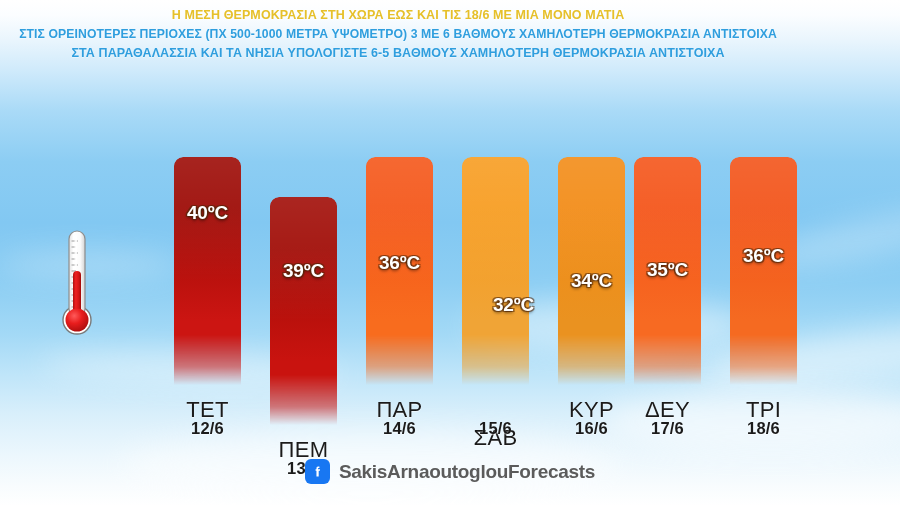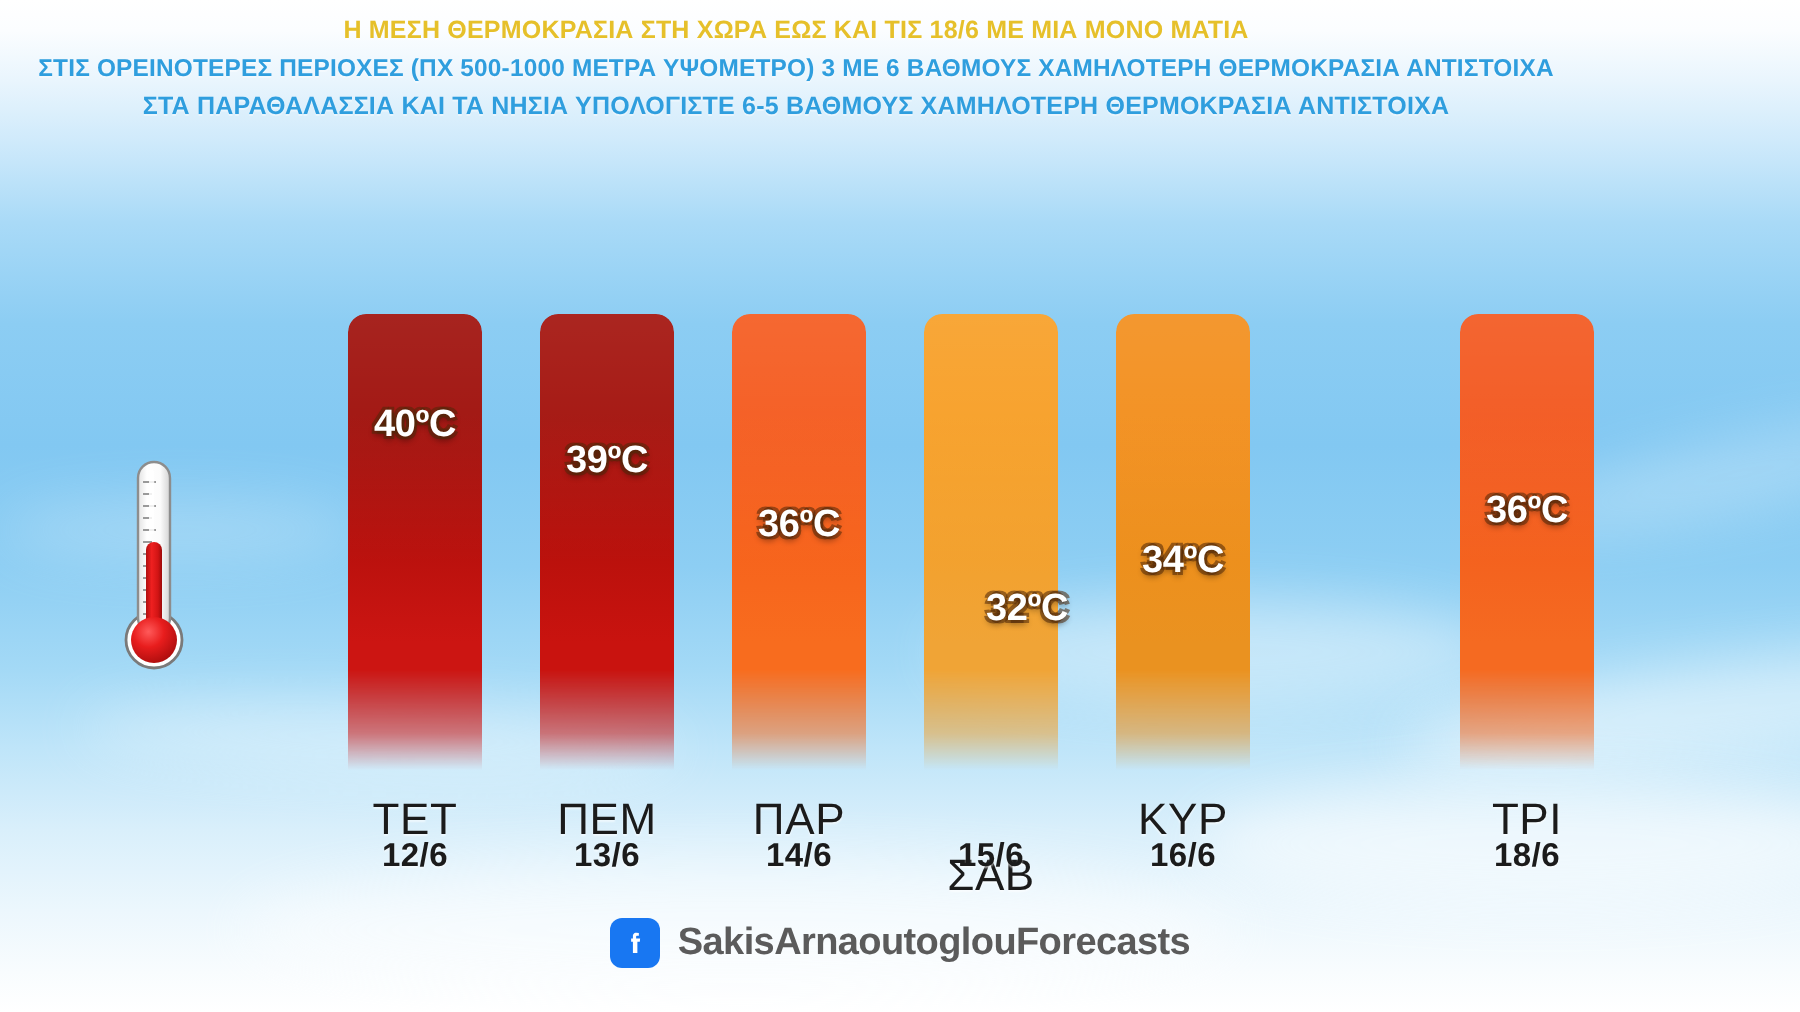--- a/index.html
+++ b/index.html
@@ -248,21 +248,21 @@
       <div class="bar-col" style="left: 174px;">
         <div class="bar-shape">
           <div class="bar-fill" style="background: linear-gradient(rgb(157, 11, 6) 0%, rgb(157, 11, 6) 22%, rgb(204, 21, 18) 72%, rgb(204, 21, 18) 100%);">
             <div class="bar-gloss"></div>
           </div>
         </div>
         <div class="bar-temp" style="top: 45px;">40ºC</div>
         <div class="bar-day" style="top: 240px;">ΤΕΤ</div>
         <div class="bar-date" style="top: 262px;">12/6</div>
       </div>
-      <div class="bar-col" style="left: 270px;">
+      <div class="bar-col" style="left: 270px; margin-top: 40px;">
         <div class="bar-shape">
           <div class="bar-fill" style="background: linear-gradient(rgb(161, 13, 7) 0%, rgb(161, 13, 7) 22%, rgb(201, 19, 15) 72%, rgb(201, 19, 15) 100%);">
             <div class="bar-gloss"></div>
           </div>
         </div>
         <div class="bar-temp" style="top: 63px;">39ºC</div>
         <div class="bar-day" style="top: 240px;">ΠΕΜ</div>
         <div class="bar-date" style="top: 262px;">13/6</div>
       </div>
       <div class="bar-col" style="left: 366px;">
@@ -287,20 +287,30 @@
       </div>
       <div class="bar-col" style="left: 558px;">
         <div class="bar-shape">
           <div class="bar-fill" style="background: linear-gradient(rgb(242, 140, 24) 0%, rgb(242, 140, 24) 22%, rgb(234, 146, 32) 72%, rgb(234, 146, 32) 100%);">
             <div class="bar-gloss"></div>
           </div>
         </div>
         <div class="bar-temp" style="top: 113px;">34ºC</div>
         <div class="bar-day" style="top: 240px;">ΚΥΡ</div>
         <div class="bar-date" style="top: 262px;">16/6</div>
+      </div>
+      <div class="bar-col" style="left: 634px;">
+        <div class="bar-shape">
+          <div class="bar-fill" style="background: linear-gradient(rgb(244, 85, 26) 0%, rgb(244, 85, 26) 22%, rgb(247, 106, 34) 72%, rgb(247, 106, 34) 100%);">
+            <div class="bar-gloss"></div>
+          </div>
+        </div>
+        <div class="bar-temp" style="top: 102px;">35ºC</div>
+        <div class="bar-day" style="top: 240px;">ΔΕΥ</div>
+        <div class="bar-date" style="top: 262px;">17/6</div>
       </div>
       <div class="bar-col" style="left: 730px;">
         <div class="bar-shape">
           <div class="bar-fill" style="background: linear-gradient(rgb(242, 84, 26) 0%, rgb(242, 84, 26) 22%, rgb(245, 106, 33) 72%, rgb(245, 106, 33) 100%);">
             <div class="bar-gloss"></div>
           </div>
         </div>
         <div class="bar-temp" style="top: 88px;">36ºC</div>
         <div class="bar-day" style="top: 240px;">ΤΡΙ</div>
         <div class="bar-date" style="top: 262px;">18/6</div>

